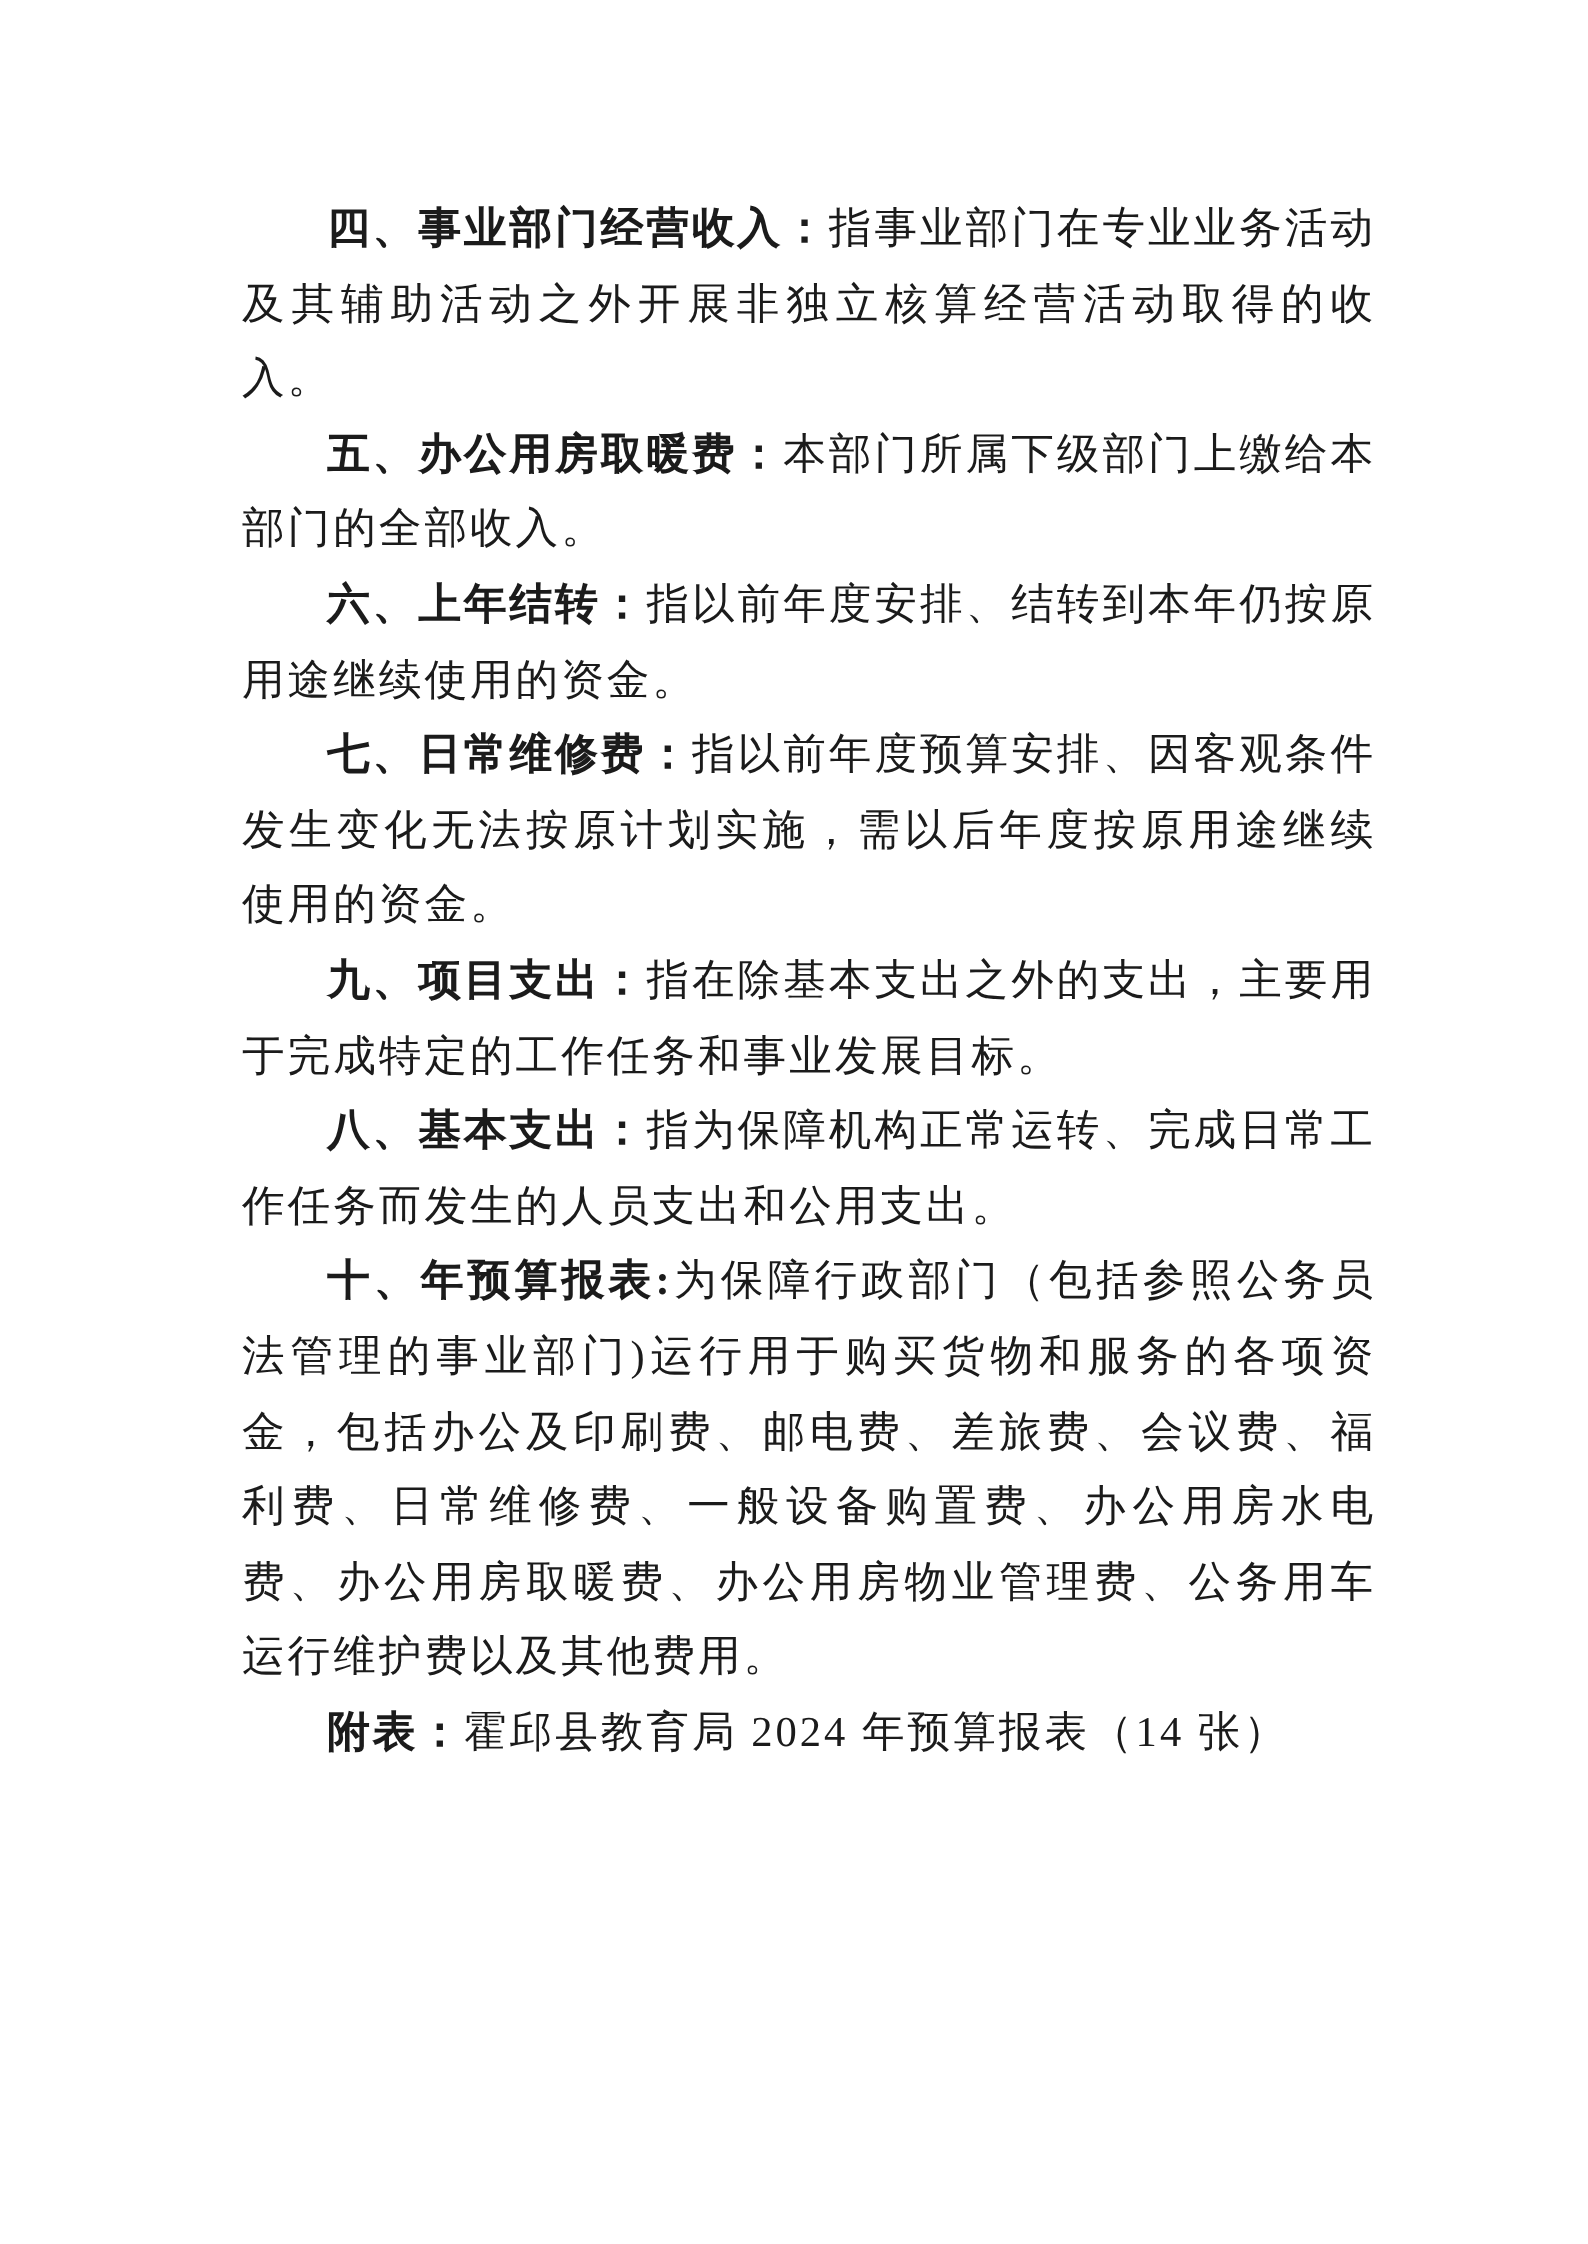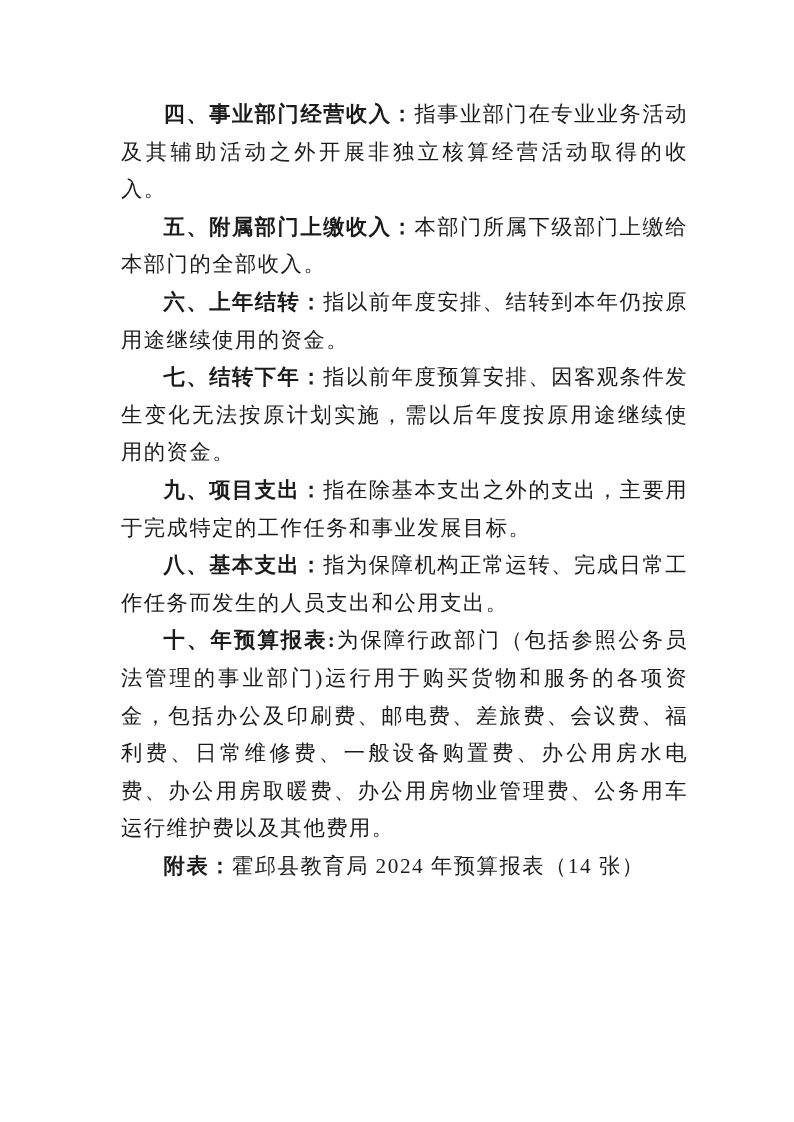--- a/index.html
+++ b/index.html
@@ -45,25 +45,25 @@
   }
 </style>
 </head>
 <body>
 
 <div class="page">
   <div class="content">
 
     <p class="para"><span class="lead">四、事业部门经营收入：</span><span>指事业部门在专业业务活动及其辅助活动之外开展非独立核算经营活动取得的收入。</span></p>
 
-    <p class="para"><span class="lead">五、附属部门上缴收入：</span><span>本部门所属下级部门上缴给本部门的全部收入。</span></p>
+    <p class="para"><span class="lead">五、办公用房取暖费：</span><span>本部门所属下级部门上缴给本部门的全部收入。</span></p>
 
     <p class="para"><span class="lead">六、上年结转：</span><span>指以前年度安排、结转到本年仍按原用途继续使用的资金。</span></p>
 
-    <p class="para"><span class="lead">七、结转下年：</span><span>指以前年度预算安排、因客观条件发生变化无法按原计划实施，需以后年度按原用途继续使用的资金。</span></p>
+    <p class="para"><span class="lead">七、日常维修费：</span><span>指以前年度预算安排、因客观条件发生变化无法按原计划实施，需以后年度按原用途继续使用的资金。</span></p>
 
     <p class="para"><span class="lead">九、项目支出：</span><span>指在除基本支出之外的支出，主要用于完成特定的工作任务和事业发展目标。</span></p>
 
     <p class="para"><span class="lead">八、基本支出：</span><span>指为保障机构正常运转、完成日常工作任务而发生的人员支出和公用支出。</span></p>
 
     <p class="para"><span class="lead">十、年预算报表:</span><span>为保障行政部门（包括参照公务员法管理的事业部门)运行用于购买货物和服务的各项资金，包括办公及印刷费、邮电费、差旅费、会议费、福利费、日常维修费、一般设备购置费、办公用房水电费、办公用房取暖费、办公用房物业管理费、公务用车运行维护费以及其他费用。</span></p>
 
     <p class="para"><span class="lead">附表：</span><span>霍邱县教育局 2024 年预算报表（14 张）</span></p>
 
   </div>

